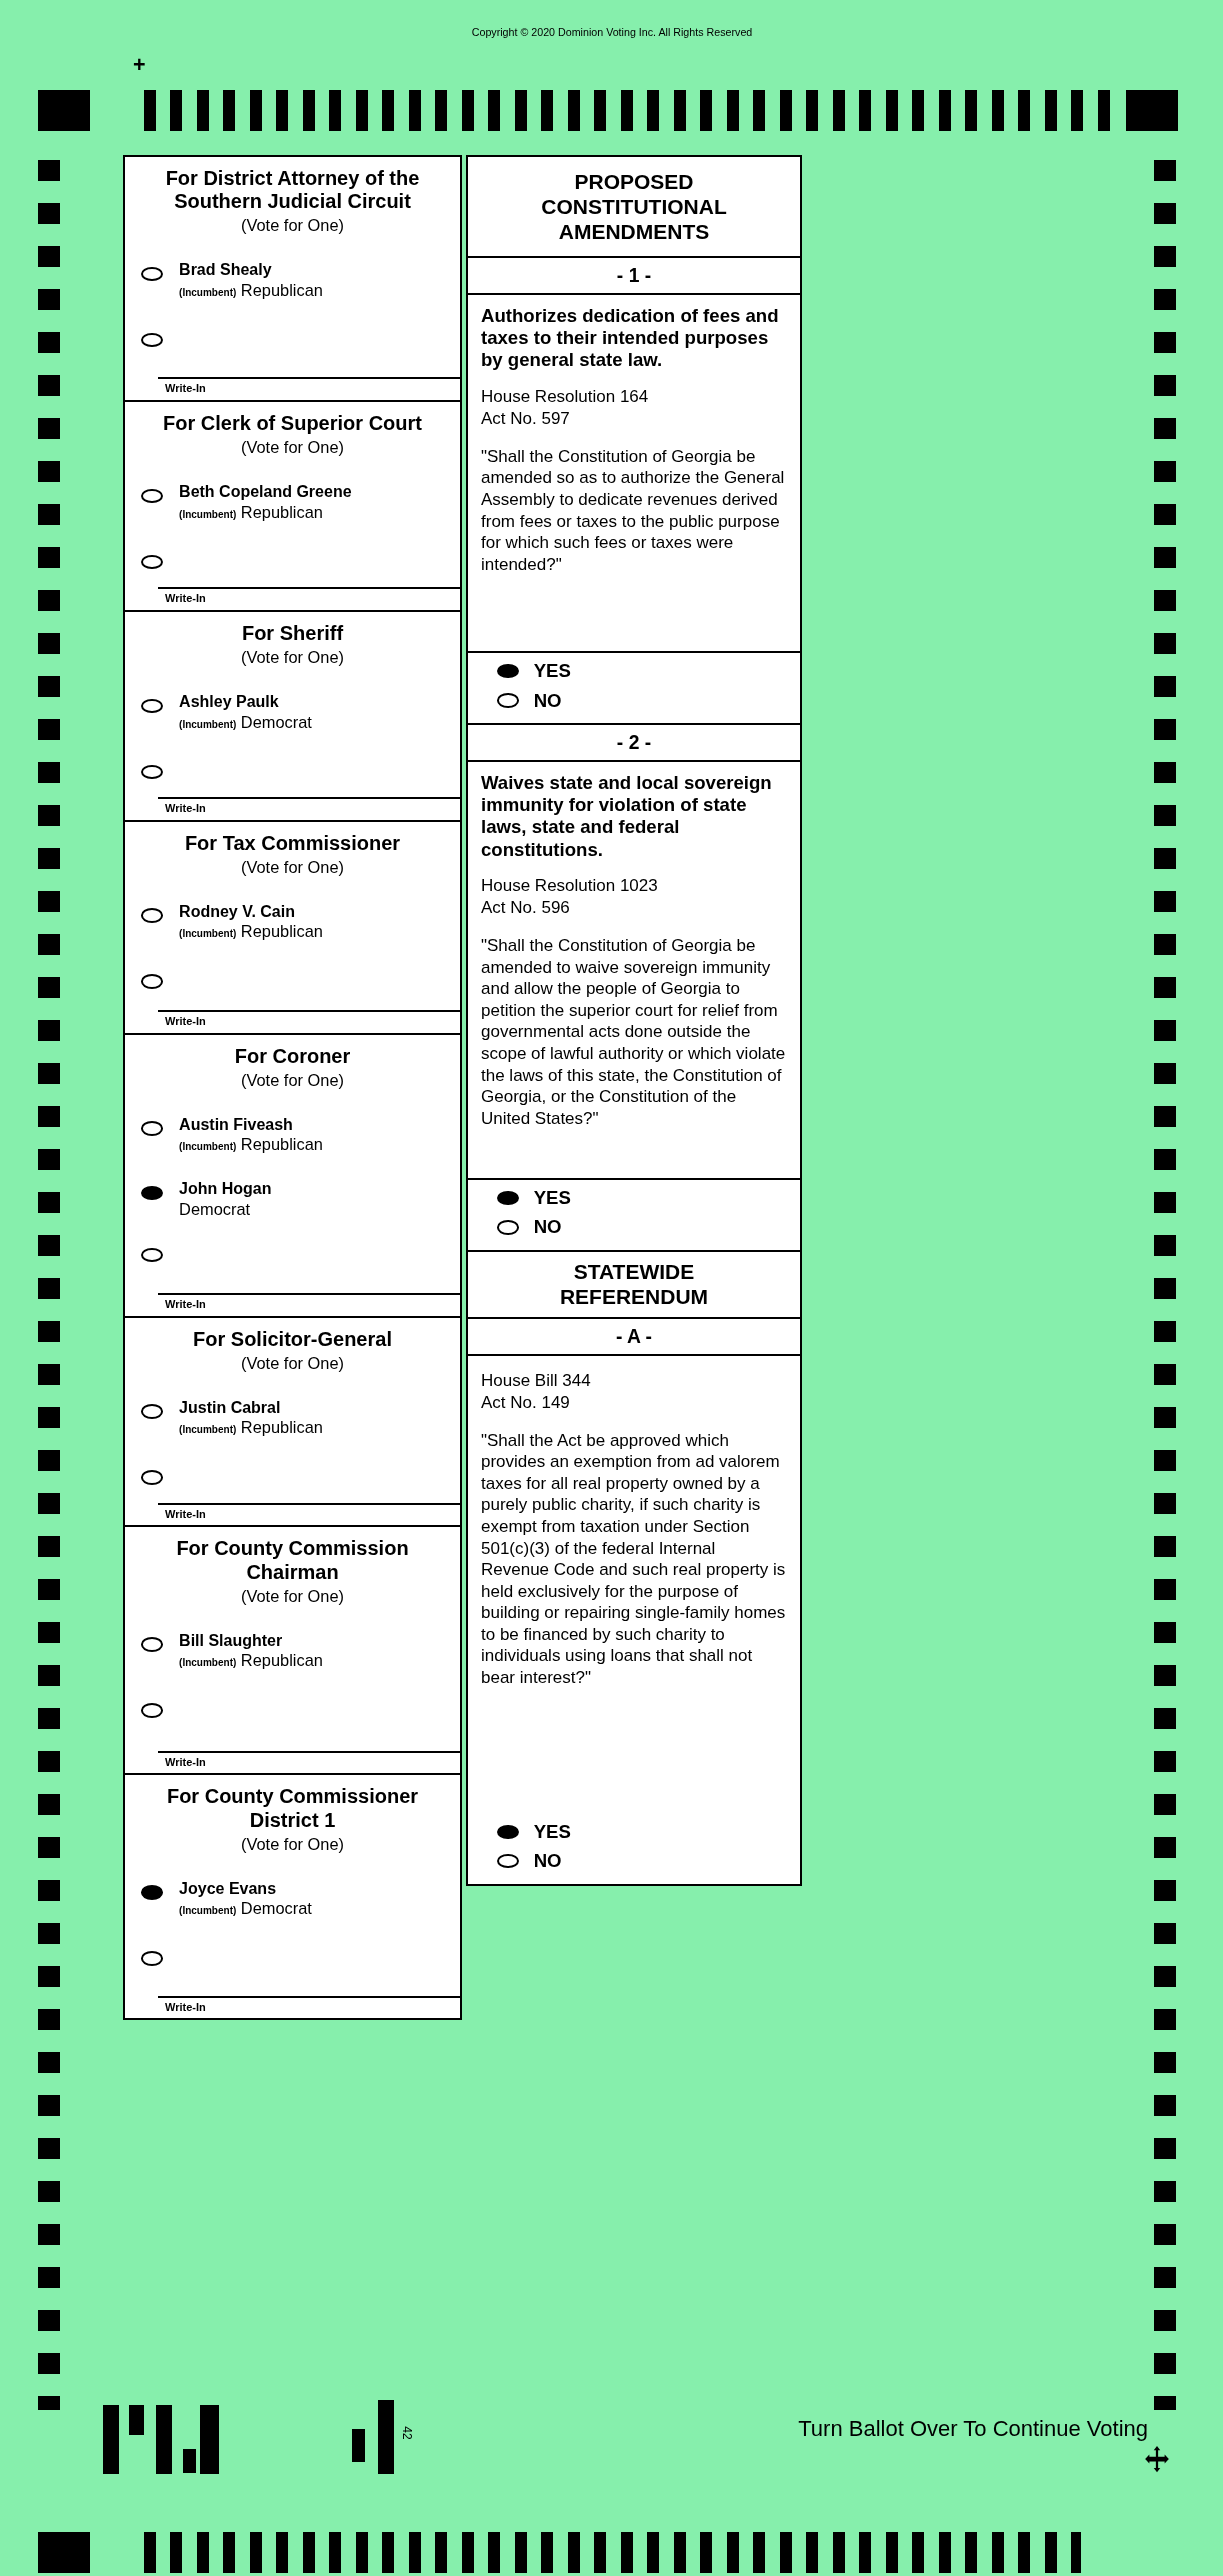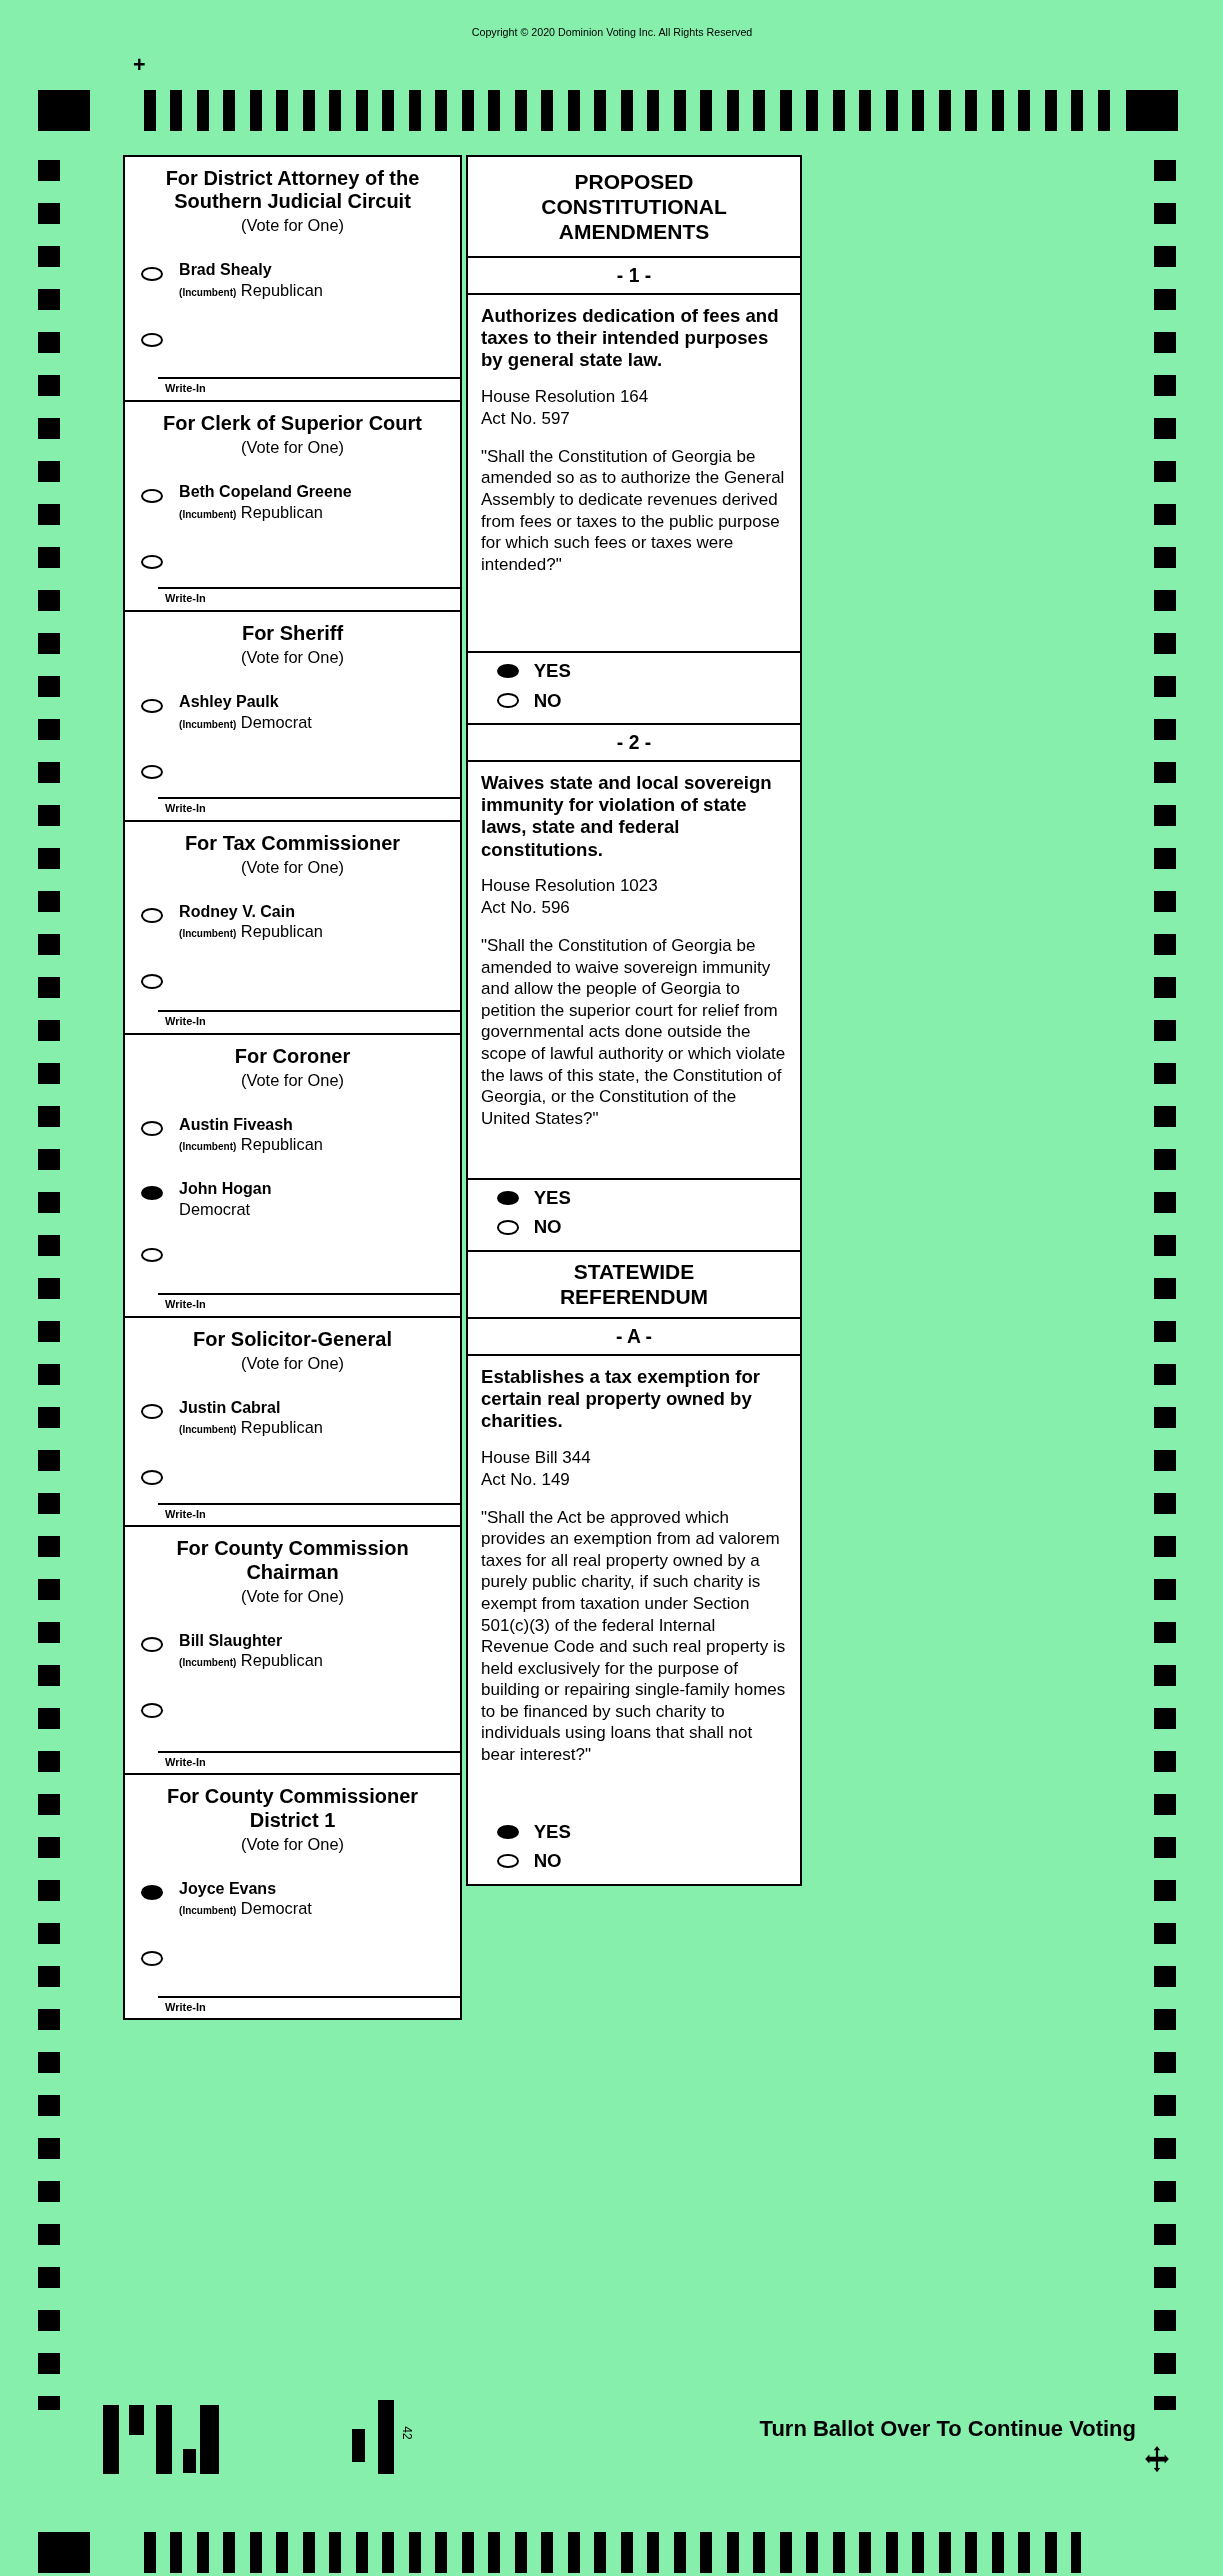--- a/index.html
+++ b/index.html
@@ -57,21 +57,21 @@
   .rule{border-top:2.1px solid #000;margin:0 -13px;}
   .m-summary{font-weight:bold;font-size:18.6px;line-height:1.2;margin:10px 0 0;}
   .m-refs{font-size:17px;line-height:1.3;margin-top:14.3px;}
   .m-question{font-size:17px;line-height:1.27;margin:15.7px 0 0;}
   .options{margin-top:auto;}
   .opt-rule{border-top:2.1px solid #000;margin:0 -13px 2.9px;}
   .opt{display:flex;align-items:center;margin:7.2px 0 7.2px 16.4px;}
   .opt:last-child{margin-bottom:11.4px;}
   .opt-label{font-weight:bold;font-size:18.6px;margin-left:14.3px;}
   
-  .footer-text{position:absolute;top:2416px;right:88px;font-size:22px;font-weight:bold;}
+  .footer-text{position:absolute;top:2416px;right:76px;font-size:22px;font-weight:normal;}
   .move-icon{position:absolute;left:1142px;top:2444px;width:30px;height:30px;}
   .bc{position:absolute;background:#000;}
   .stub-num{position:absolute;left:400px;top:2426px;font-size:12px;transform:rotate(90deg);}
 </style>
 </head>
 <body>
 
 <div class="ballot">
 
   <div class="copyright">Copyright © 2020 Dominion Voting Inc. All Rights Reserved</div>
@@ -282,21 +282,20 @@
       </div>
     </section>
 
     <div class="section-header" style="height:69px">
       <div class="hdr-text narrow">STATEWIDE REFERENDUM</div>
     </div>
 
     <section class="measure" style="height:569px">
       <div class="m-number">- A -</div>
       <div class="rule"></div>
-      <p class="m-summary">Establishes a tax exemption for certain real property owned by charities.</p>
       <div class="m-refs">
         <div>House Bill 344</div>
         <div>Act No. 149</div>
       </div>
       <p class="m-question">"Shall the Act be approved which provides an exemption from ad valorem taxes for all real property owned by a purely public charity, if such charity is exempt from taxation under Section 501(c)(3) of the federal Internal Revenue Code and such real property is held exclusively for the purpose of building or repairing single-family homes to be financed by such charity to individuals using loans that shall not bear interest?"</p>
       <div class="options">
         <div class="opt">
           <span class="oval filled"></span>
           <span class="opt-label">YES</span>
         </div>

